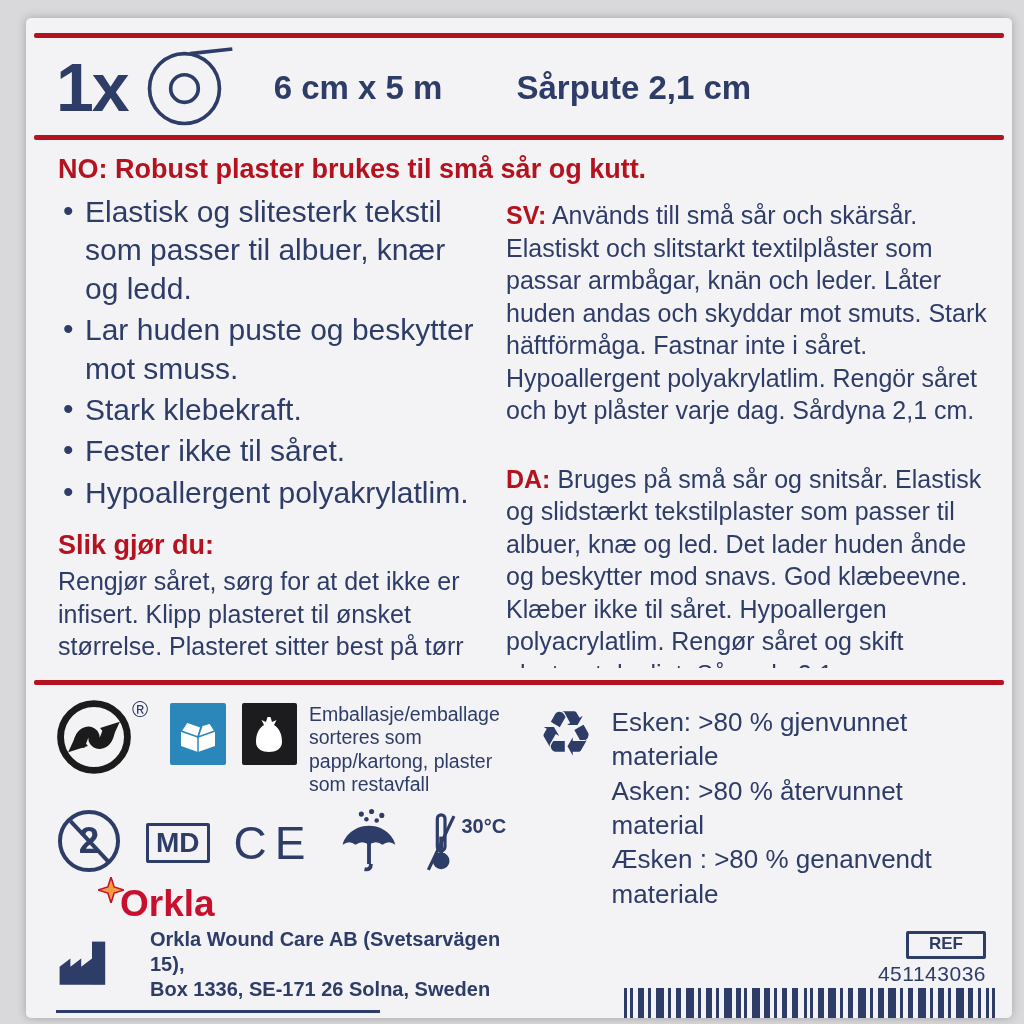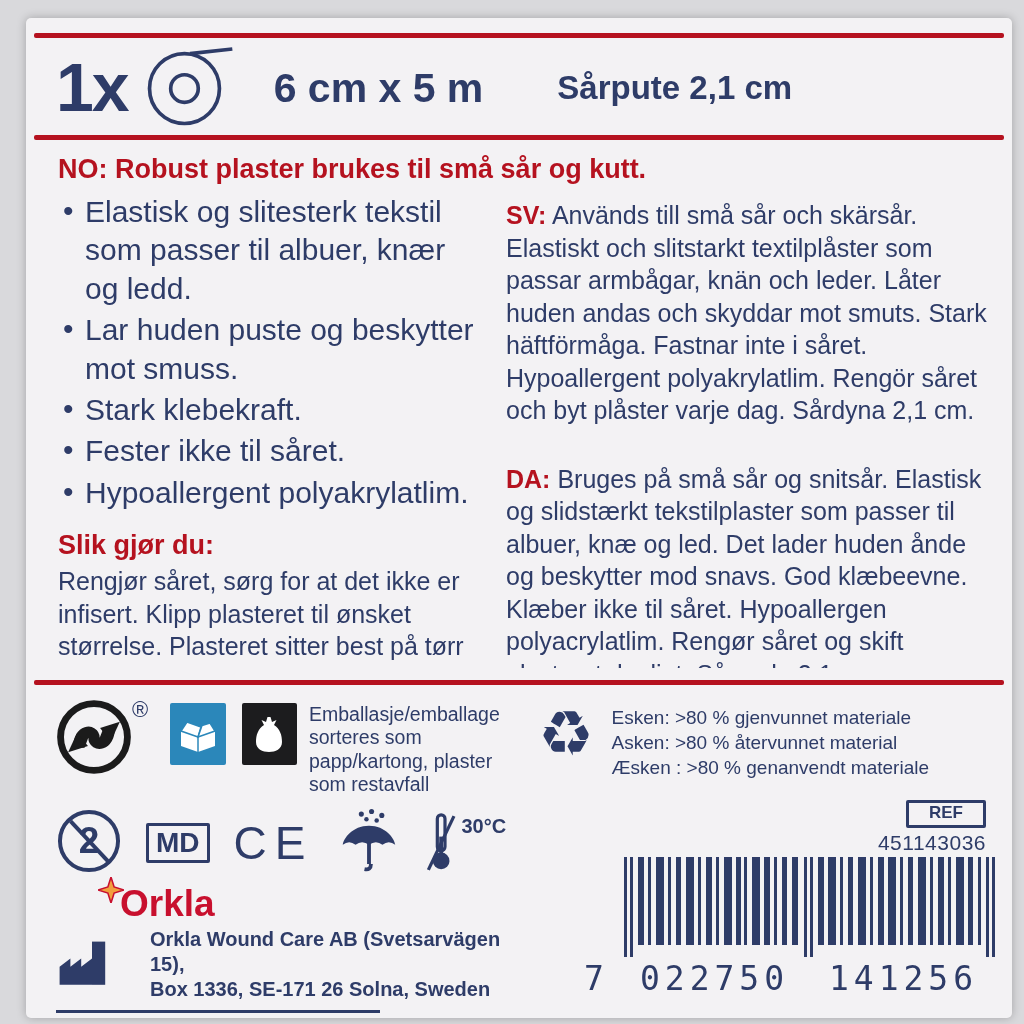--- a/index.html
+++ b/index.html
@@ -18,21 +18,21 @@
     padding:0 8px;overflow:hidden;}
   .rule{height:5px;background:var(--red);border-radius:2px;}
   .rule.top{margin-top:15px;}
   .rule.mid{margin-top:3px;}
   .rule.low{margin-top:12px;}
 
   
   .header{display:flex;align-items:center;height:94px;padding:4px 12px 0 22px;}
   .qty{font-size:68px;font-weight:bold;letter-spacing:-2px;}
   .roll{margin-left:16px;margin-top:-4px;}
-  .dims{font-size:41px;font-weight:bold;margin-left:38px;margin-top:2px;}
+  .dims{font-size:33px;font-weight:bold;margin-left:38px;margin-top:2px;}
   .pad{font-size:33px;font-weight:bold;margin-left:74px;margin-top:2px;}
 
   
   .main{display:grid;grid-template-columns:428px 1fr;column-gap:20px;
     padding:4px 10px 0 24px;height:528px;overflow:hidden;}
   .no-heading{grid-column:1/3;color:var(--red);font-weight:bold;font-size:27px;margin:10px 0 4px;}
   .redlabel{color:var(--red);font-weight:bold;}
   ul.bullets{list-style:none;margin-top:4px;}
   ul.bullets li{position:relative;padding-left:27px;font-size:30px;line-height:1.28;margin-bottom:3px;}
   ul.bullets li::before{content:"•";position:absolute;left:5px;top:-1px;}
@@ -64,21 +64,21 @@
   .addr{display:flex;align-items:center;gap:16px;margin-top:2px;}
   .addr-lines{font-size:20px;font-weight:bold;line-height:1.25;}
 
   .footer{margin-top:8px;}
   .footer-divider{width:324px;height:3px;background:var(--navy);margin-bottom:9px;}
 
   
   .bright{display:flex;flex-direction:column;padding-left:14px;}
   .recycle-row{display:flex;gap:18px;align-items:flex-start;}
   .recycle-glyph{font-family:"DejaVu Sans",sans-serif;font-size:62px;line-height:62px;margin-top:4px;}
-  .recycled-lines{font-size:19px;line-height:1.32;margin-top:6px;}
+  .recycled-lines{font-size:26px;line-height:1.32;margin-top:6px;}
   .ref-block{display:flex;flex-direction:column;align-items:flex-end;margin:20px 14px 0 0;}
   .ref-box{border:3px solid var(--navy);font-weight:bold;font-size:17px;padding:0 20px 2px;border-radius:2px;}
   .ref-num{font-size:21px;margin-top:3px;letter-spacing:.5px;}
   .barcode-block{display:flex;flex-direction:column;align-items:flex-end;margin:2px 2px 0 0;}
   .bc-digits{display:flex;width:414px;font-family:"DejaVu Sans Mono",monospace;font-size:33px;margin-top:2px;}
   .bc-lead{width:36px;}
   .bc-g{flex:1;text-align:center;letter-spacing:5px;}
   svg text{font-family:"Liberation Sans",sans-serif;}
 </style>
 </head>

